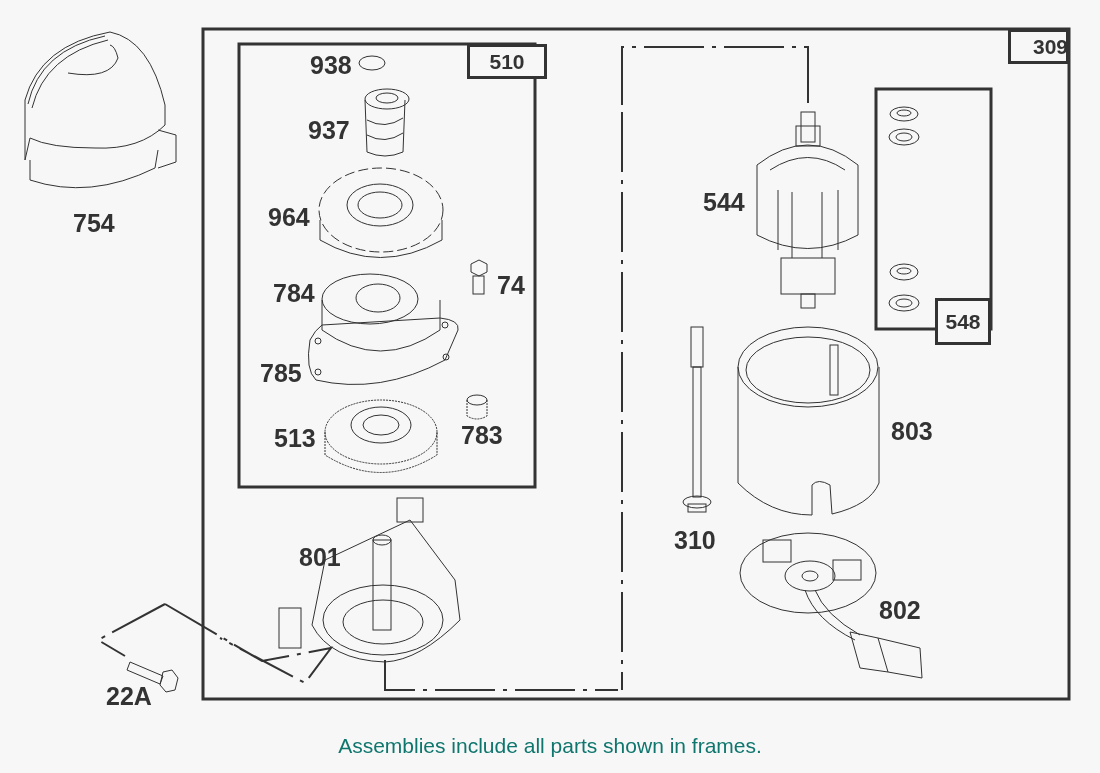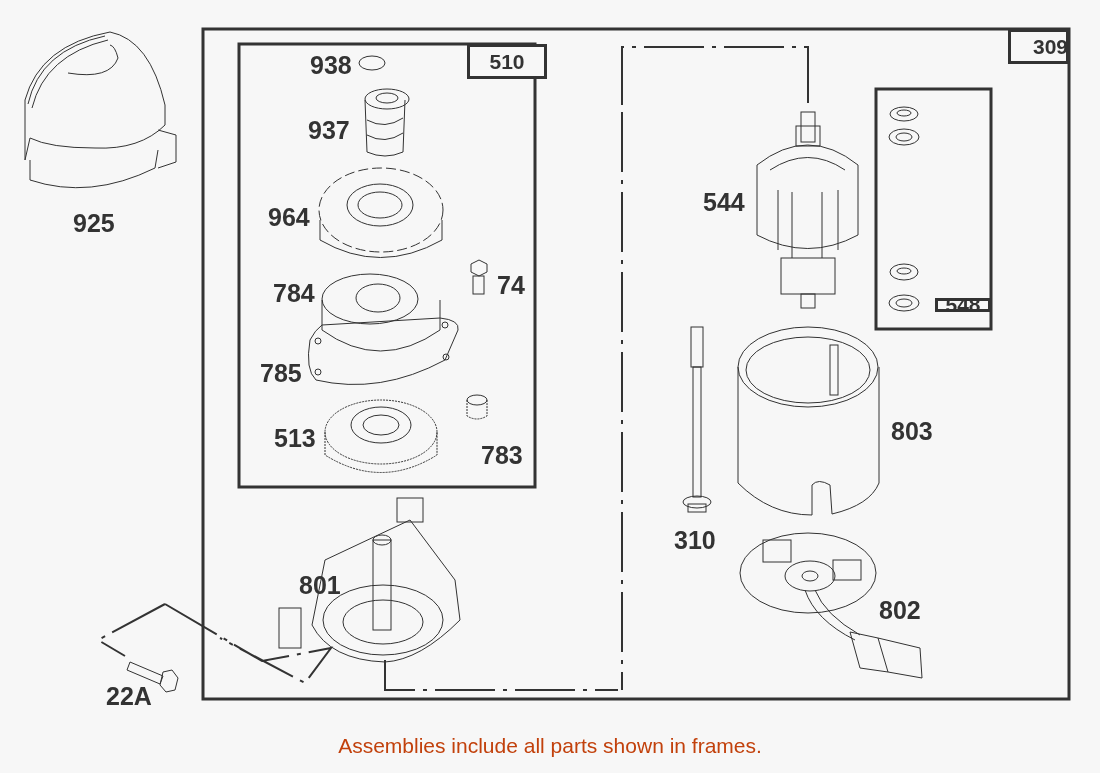--- a/index.html
+++ b/index.html
@@ -25,21 +25,21 @@
     font-size: 21px;
     color: #333333;
     border: 3px solid #333333;
     box-sizing: border-box;
     display: flex; align-items: center; justify-content: center;
     background: #f7f7f7;
   }
   #caption {
     position: absolute; left: 0; width: 1100px; top: 734px;
     text-align: center;
-    font-size: 21px; color: #c2410c;
+    font-size: 21px; color: #0f766e;
     font-family: "Liberation Sans", sans-serif;
   }
   svg .ln { fill: none; stroke: #333; stroke-width: 1; }
   svg .frame { fill: none; stroke: #333; stroke-width: 3; }
   svg .leader { fill: none; stroke: #333; stroke-width: 2; stroke-dasharray: 60 8 4 8; }
 </style>
 </head>
 <body>
 
 <svg id="diagram" width="1100" height="773" viewBox="0 0 1100 773">
@@ -169,31 +169,31 @@
     <rect class="ln" x="833" y="560" width="28" height="20"></rect>
     <path class="ln" d="M805,590 Q815,620 855,640"></path>
     <path class="ln" d="M815,590 Q825,615 860,635"></path>
     <path class="ln" d="M850,632 L878,638 L888,672 L860,668 Z"></path>
     <path class="ln" d="M878,638 L920,648 L922,678 L888,672"></path>
   </g>
 </svg>
 
 <div class="frame-tag" style="left:1008px;top:29px;width:61px;height:35px;padding-left:24px;">309</div>
 <div class="frame-tag" style="left:467px;top:44px;width:80px;height:35px;">510</div>
-<div class="frame-tag" style="left:935px;top:298px;width:56px;height:14px;">548</div>
+<div class="frame-tag" style="left:935px;top:298px;width:56px;height:47px;">548</div>
 
-<span class="callout" style="left:73px;top:211px;">925</span>
+<span class="callout" style="left:73px;top:211px;">754</span>
 <span class="callout" style="left:310px;top:53px;">938</span>
 <span class="callout" style="left:308px;top:118px;">937</span>
 <span class="callout" style="left:268px;top:205px;">964</span>
 <span class="callout" style="left:497px;top:273px;">74</span>
 <span class="callout" style="left:273px;top:281px;">784</span>
 <span class="callout" style="left:260px;top:361px;">785</span>
 <span class="callout" style="left:274px;top:426px;">513</span>
-<span class="callout" style="left:481px;top:423px;margin-top:20px;">783</span>
-<span class="callout" style="left:299px;top:545px;margin-top:28px;">801</span>
+<span class="callout" style="left:461px;top:423px;">783</span>
+<span class="callout" style="left:299px;top:545px;">801</span>
 <span class="callout" style="left:106px;top:684px;">22A</span>
 <span class="callout" style="left:703px;top:190px;">544</span>
 <span class="callout" style="left:891px;top:419px;">803</span>
 <span class="callout" style="left:674px;top:528px;">310</span>
 <span class="callout" style="left:879px;top:598px;">802</span>
 
 <div id="caption">Assemblies include all parts shown in frames.</div>
 
 </body></html>

